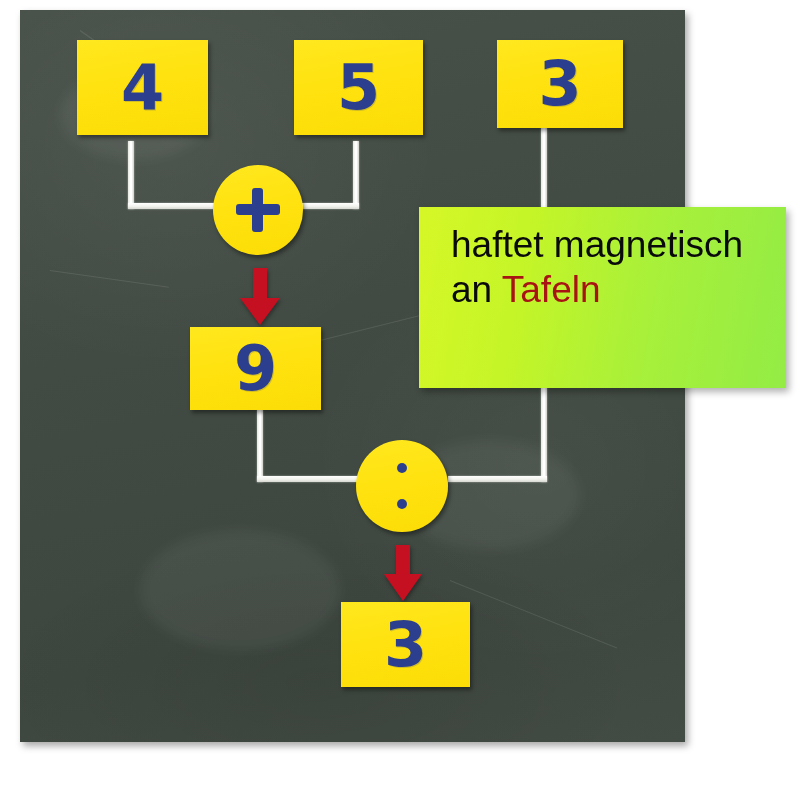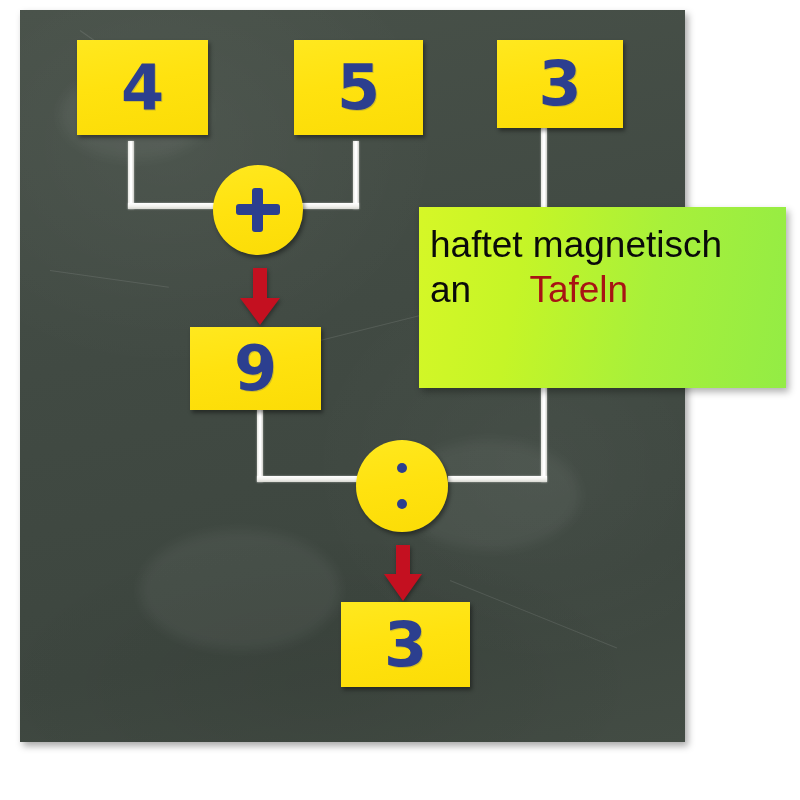--- a/index.html
+++ b/index.html
@@ -136,32 +136,31 @@
   
   #callout {
     position: absolute;
     left: 419px;
     top: 207px;
     width: 367px;
     height: 181px;
     background: linear-gradient(100deg, #d6f727 0%, #c5f527 28%, #a8f03a 62%, #93ec45 100%);
     box-shadow: 3px 4px 7px rgba(0,0,0,0.30);
     box-sizing: border-box;
-    padding: 16px 14px 10px 11px;
+    padding: 16px 14px 10px 32px;
   }
   #callout .line {
     font-family: "Liberation Sans", sans-serif;
     font-size: 37px;
     line-height: 1.21;
     color: #0a0a0a;
     white-space: nowrap;
   }
   #callout .red {
     color: #a81414;
-    margin-left: 48px;
   }
 </style>
 </head>
 <body>
 
 <div id="board">
 
   <div class="smudge" style="left:40px; top:60px; width:150px; height:90px;"></div>
   <div class="smudge" style="left:380px; top:430px; width:180px; height:110px;"></div>
   <div class="smudge" style="left:120px; top:520px; width:200px; height:120px;"></div>

